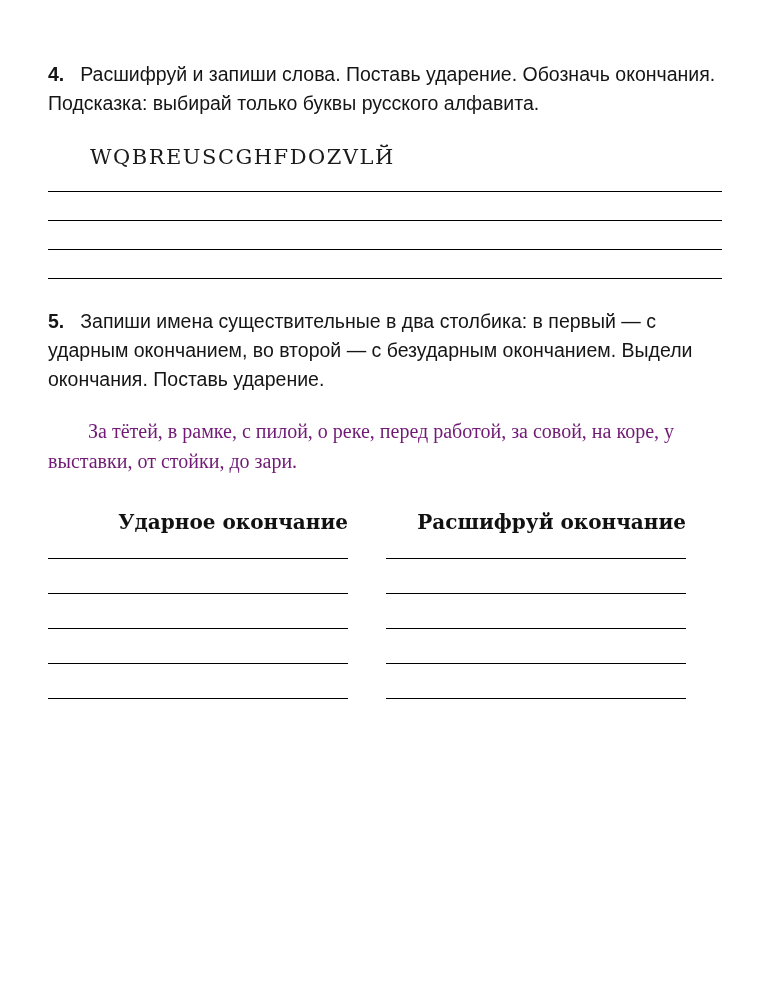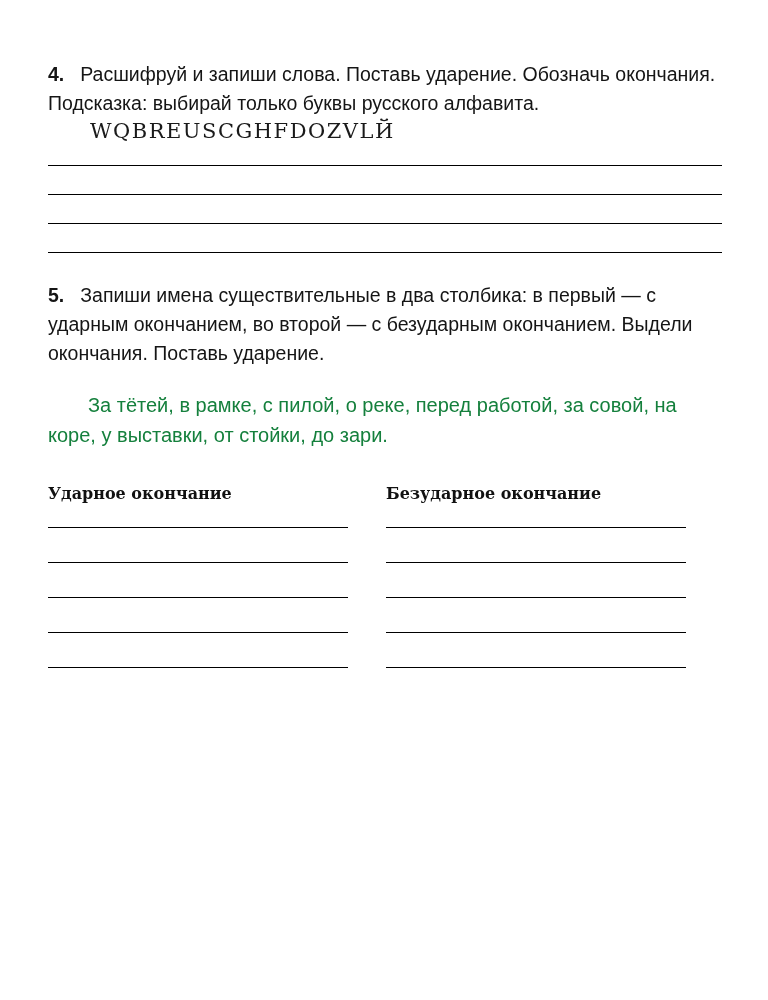--- a/index.html
+++ b/index.html
@@ -20,58 +20,58 @@
   .instruction {
     font-size: 19.5px;
     line-height: 1.5;
     color: #151515;
   }
   .ex-number {
     font-weight: bold;
     margin-right: 16px;
   }
 
-  .cipher-section { }
+  .cipher-section { margin-top: 26px; }
   .cipher-block { margin-bottom: 28px; }
   .cipher-text {
     font-family: "DejaVu Serif", "Liberation Serif", serif;
     font-size: 21px;
     letter-spacing: 1.5px;
     color: #1a1a1a;
     padding-left: 42px;
     margin-bottom: 22px;
   }
   .answer-line {
     border-bottom: 1.7px solid #000;
     height: 0;
     width: 100%;
   }
 
   .ex5 { margin-top: 20px; }
 
   .words-paragraph {
-    font-family: Liberation Sans, sans-serif;
+    font-family: Liberation Serif, serif;
     font-size: 20px;
     line-height: 1.5;
-    color: #15803d;
+    color: #701a75;
     margin-top: 22px;
     text-indent: 40px;
   }
 
   .columns {
     display: flex;
     margin-top: 34px;
   }
   .col { width: 300px; }
   .col + .col { margin-left: 38px; }
   .col-header {
     font-family: "DejaVu Serif", "Liberation Serif", serif;
     font-weight: bold;
-    font-size: 16px;
-    text-align: left;
+    font-size: 20px;
+    text-align: right;
     color: #111;
     margin-bottom: 24px;
   }
   .col-line {
     border-bottom: 1.6px solid #000;
     height: 0;
     width: 100%;
     margin-bottom: 34px;
   }
 
@@ -127,21 +127,21 @@
         <div class="col">
           <div class="col-header">Ударное окончание</div>
           <div class="col-line"></div>
           <div class="col-line"></div>
           <div class="col-line"></div>
           <div class="col-line"></div>
           <div class="col-line"></div>
         </div>
 
         <div class="col">
-          <div class="col-header">Безударное окончание</div>
+          <div class="col-header">Расшифруй окончание</div>
           <div class="col-line"></div>
           <div class="col-line"></div>
           <div class="col-line"></div>
           <div class="col-line"></div>
           <div class="col-line"></div>
         </div>
 
       </div>
     </section>
 

